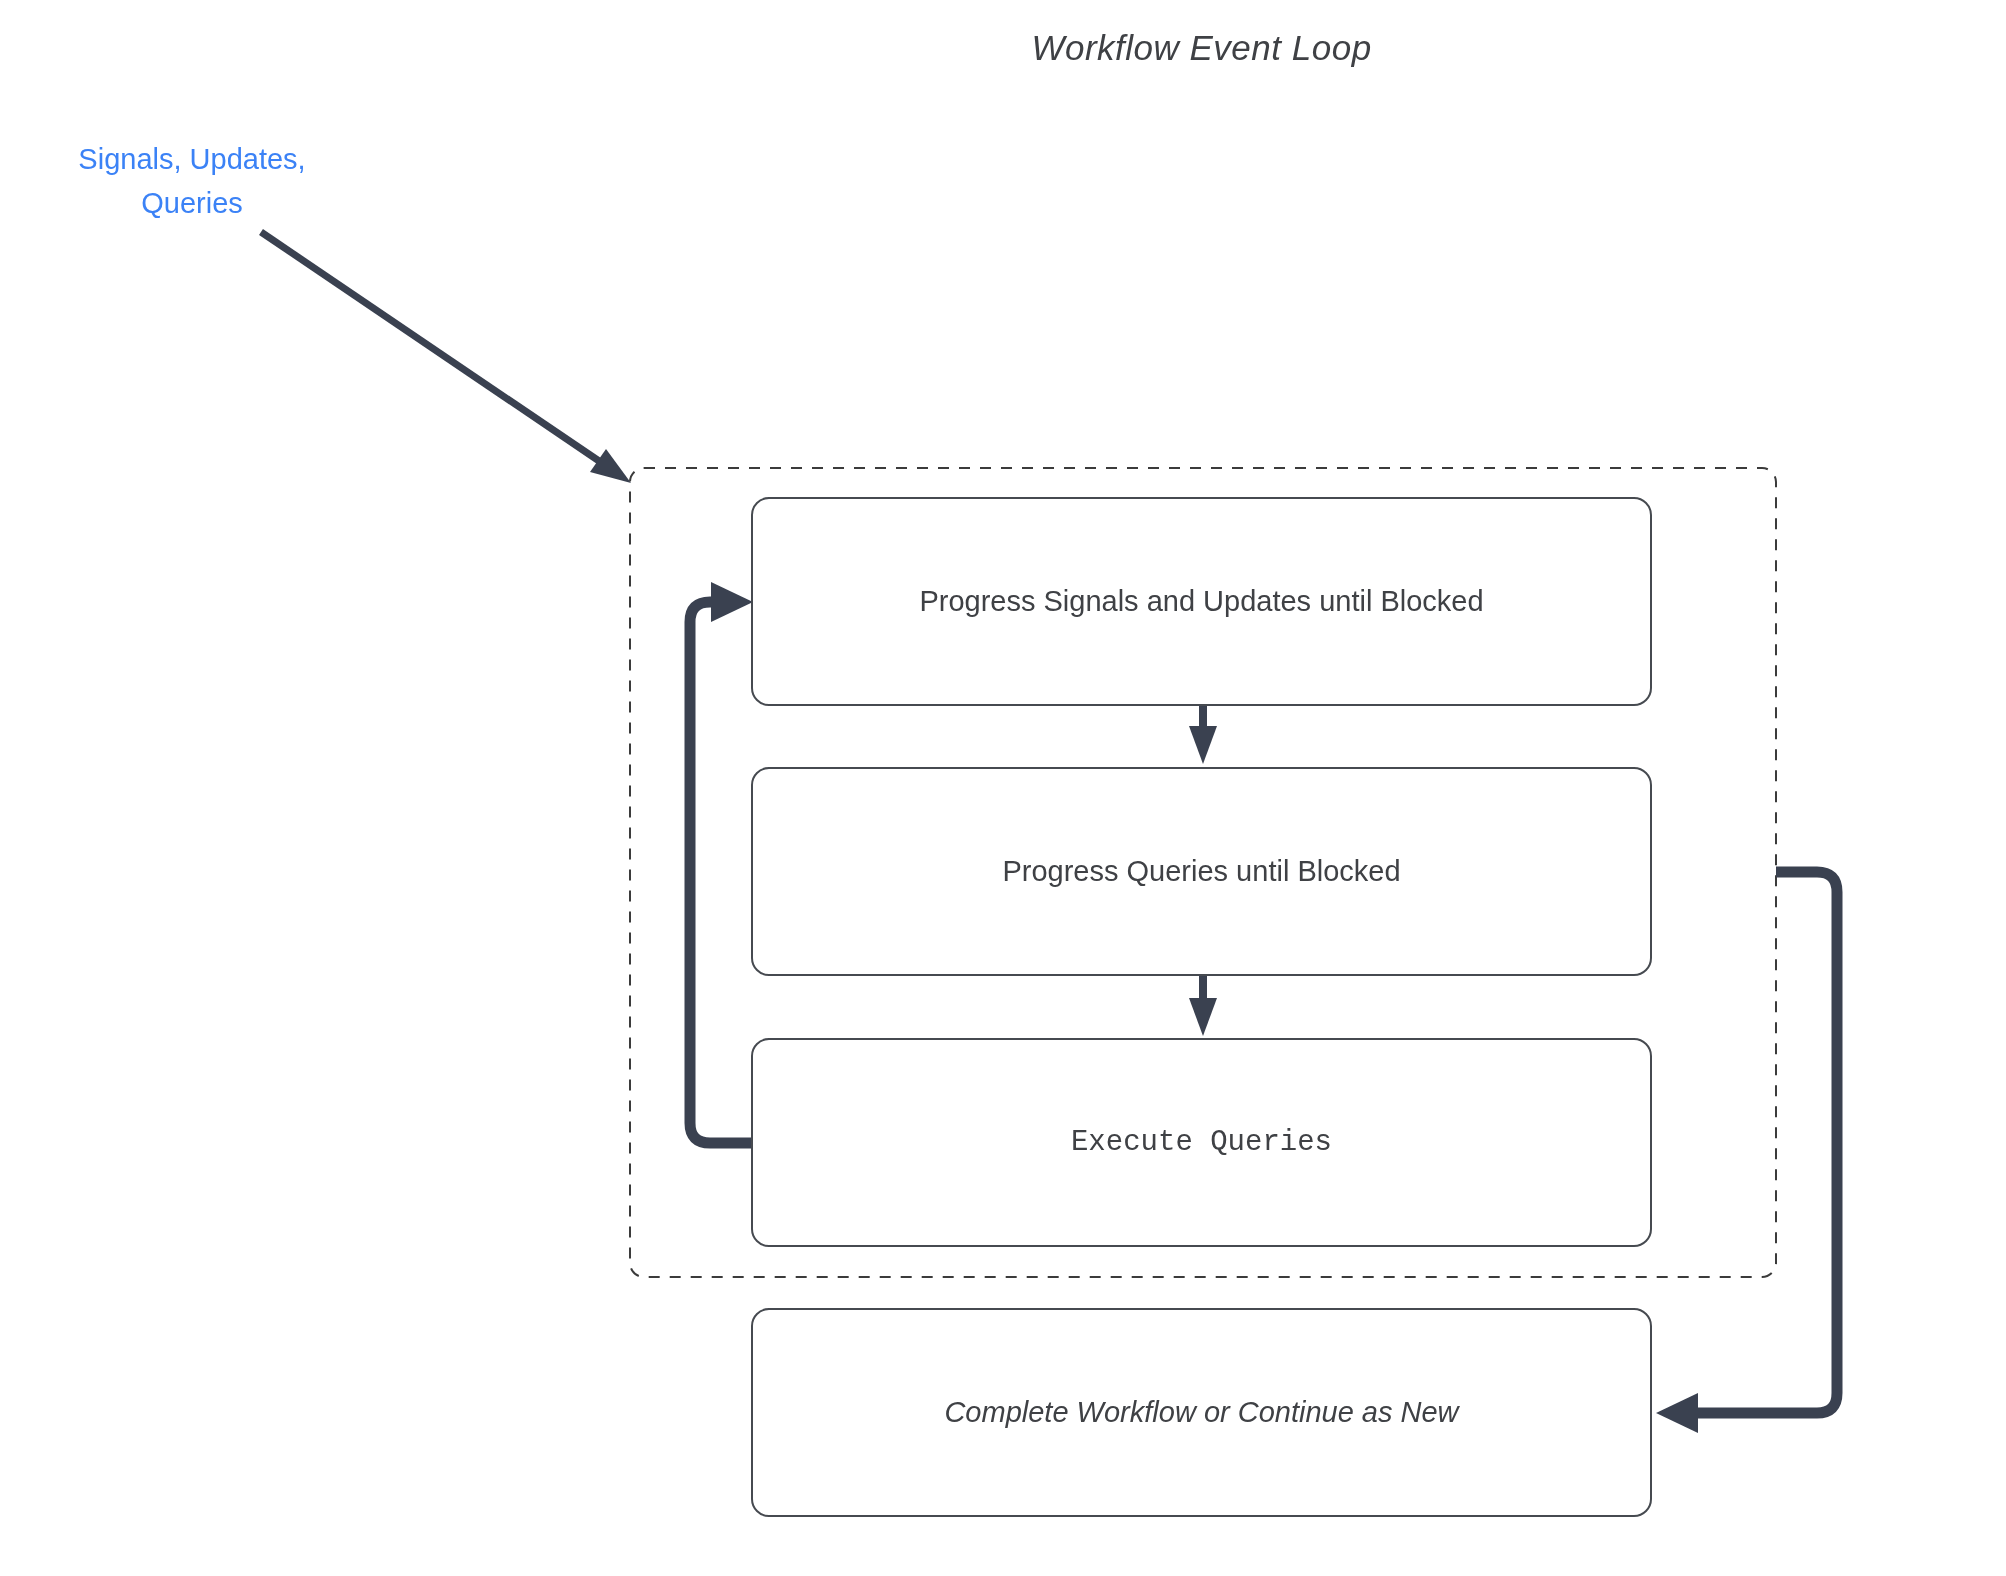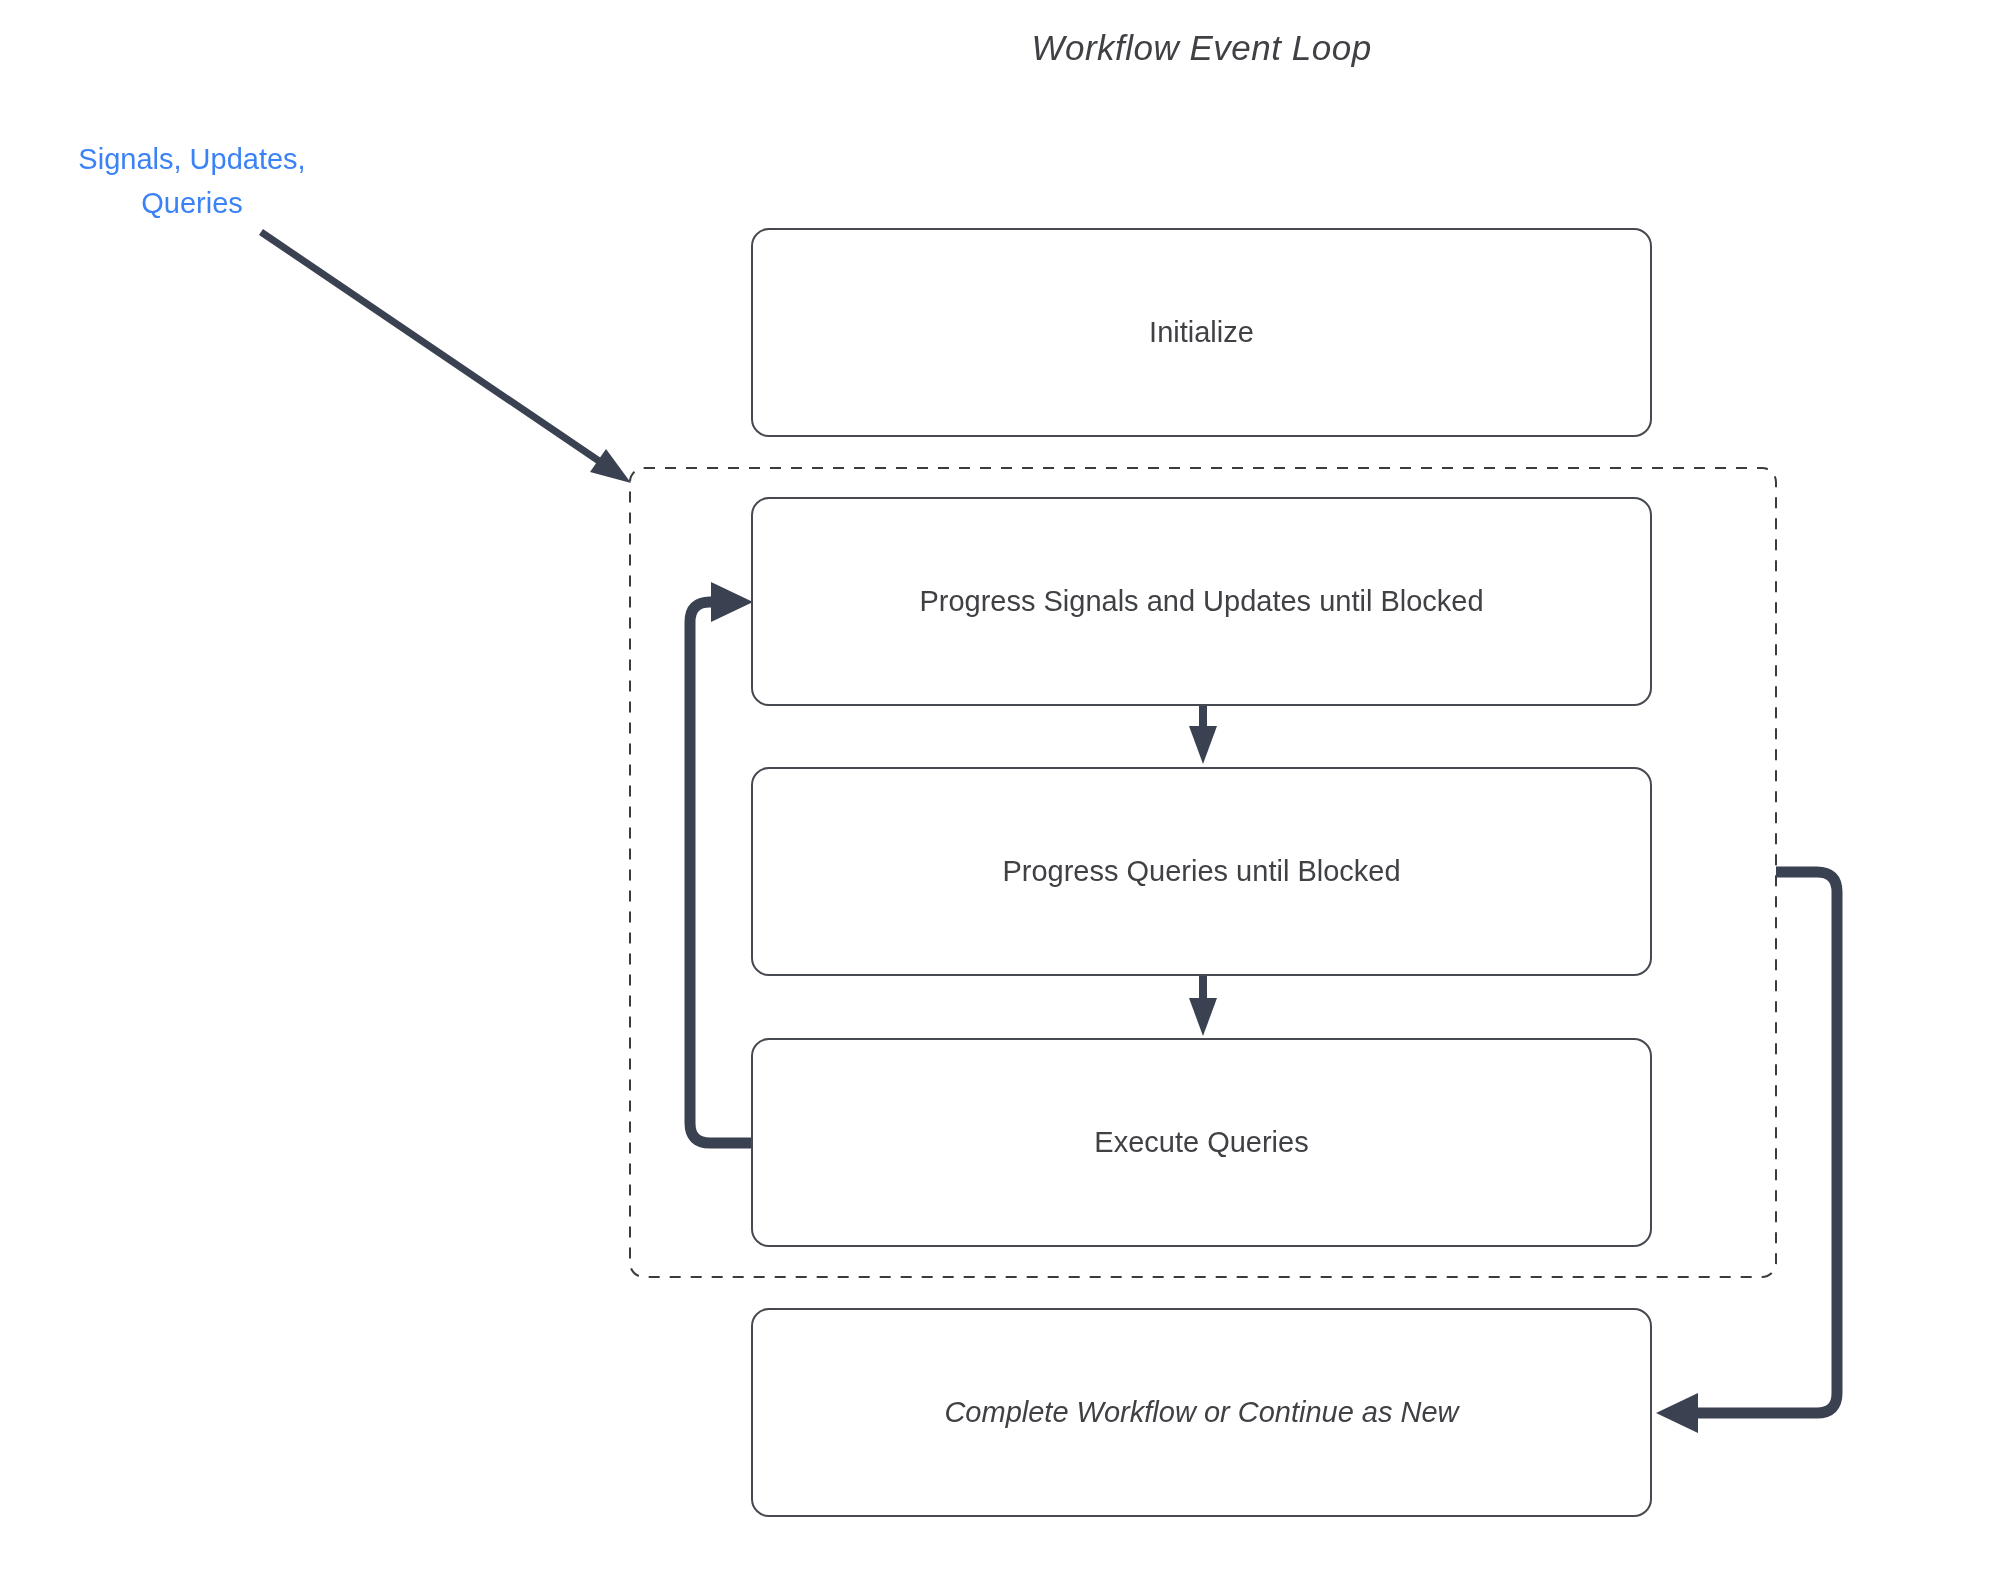--- a/index.html
+++ b/index.html
@@ -57,21 +57,21 @@
     display: flex;
     align-items: center;
     justify-content: center;
     font-size: 29px;
     color: #3f4145;
     text-align: center;
   }
   .node-initialize        { top: 228px; }
   .node-progress-signals  { top: 497px; }
   .node-progress-workflow { top: 767px; }
-  .node-execute-queries   { top: 1038px; }
+  .node-execute-queries   { top: 1038px; font-family: Liberation Mono, monospace; }
   .node-complete          { top: 1308px; font-style: italic; }
 </style>
 </head>
 <body>
 
 <div class="canvas">
 
   <svg class="arrow-layer" viewBox="0 0 2006 1576" xmlns="http://www.w3.org/2000/svg">
 
     <rect x="606" y="468" width="1146" height="809" rx="14" fill="none" stroke="#3b3b3b" stroke-width="2" stroke-dasharray="11 10"></rect>
@@ -100,23 +100,20 @@
       <path d="M 1752 872 L 1793 872 Q 1813 872 1813 892 L 1813 1393 Q 1813 1413 1793 1413 L 1674 1413" fill="none" stroke="#3a4150" stroke-width="11"></path>
       <polygon points="1632,1413 1674,1393 1674,1433" fill="#3a4150"></polygon>
     </g>
   </svg>
 
   <div class="diagram-title">Workflow Event Loop</div>
 
   <div class="side-label">Signals, Updates,
 Queries</div>
 
-  <div class="node node-initialize">
-    <span>Initialize</span>
-  </div>
 
   <div class="node node-progress-signals">
     <span>Progress Signals and Updates until Blocked</span>
   </div>
 
   <div class="node node-progress-workflow">
     <span>Progress Queries until Blocked</span>
   </div>
 
   <div class="node node-execute-queries">

